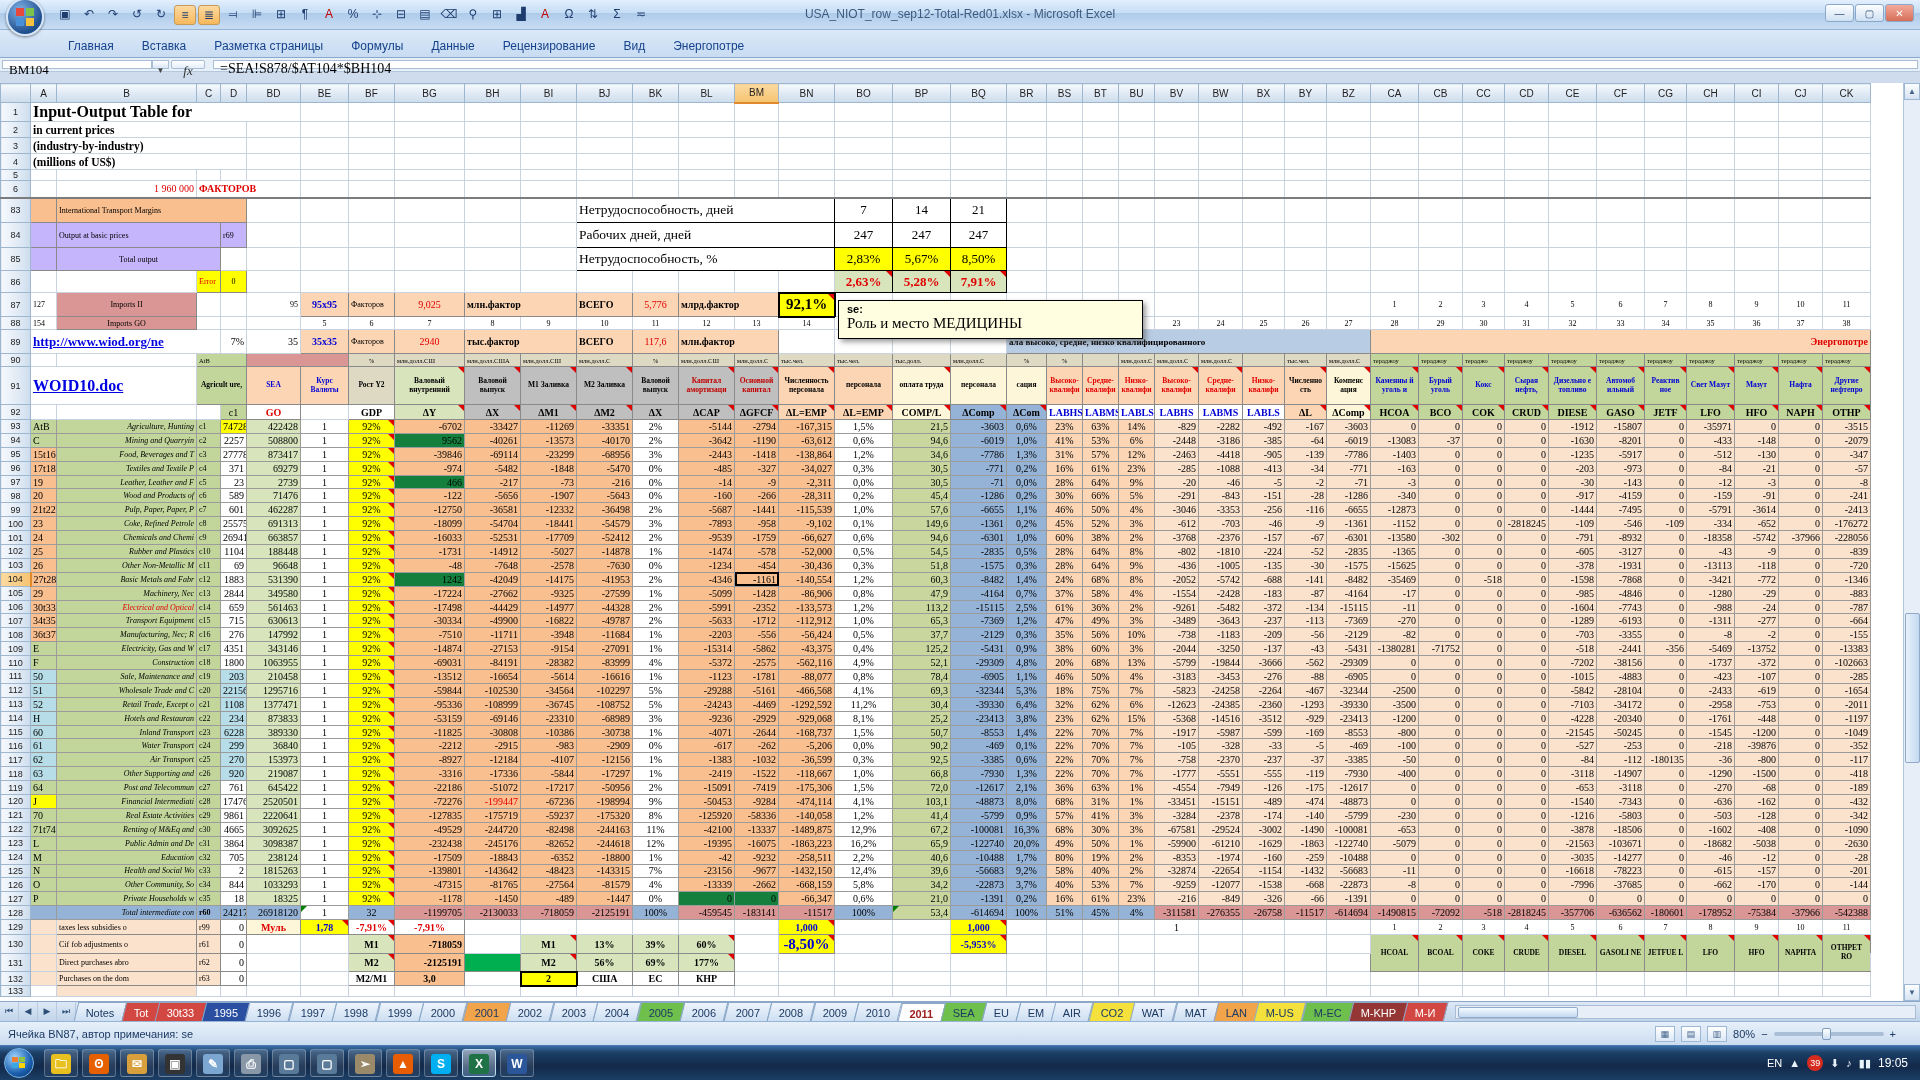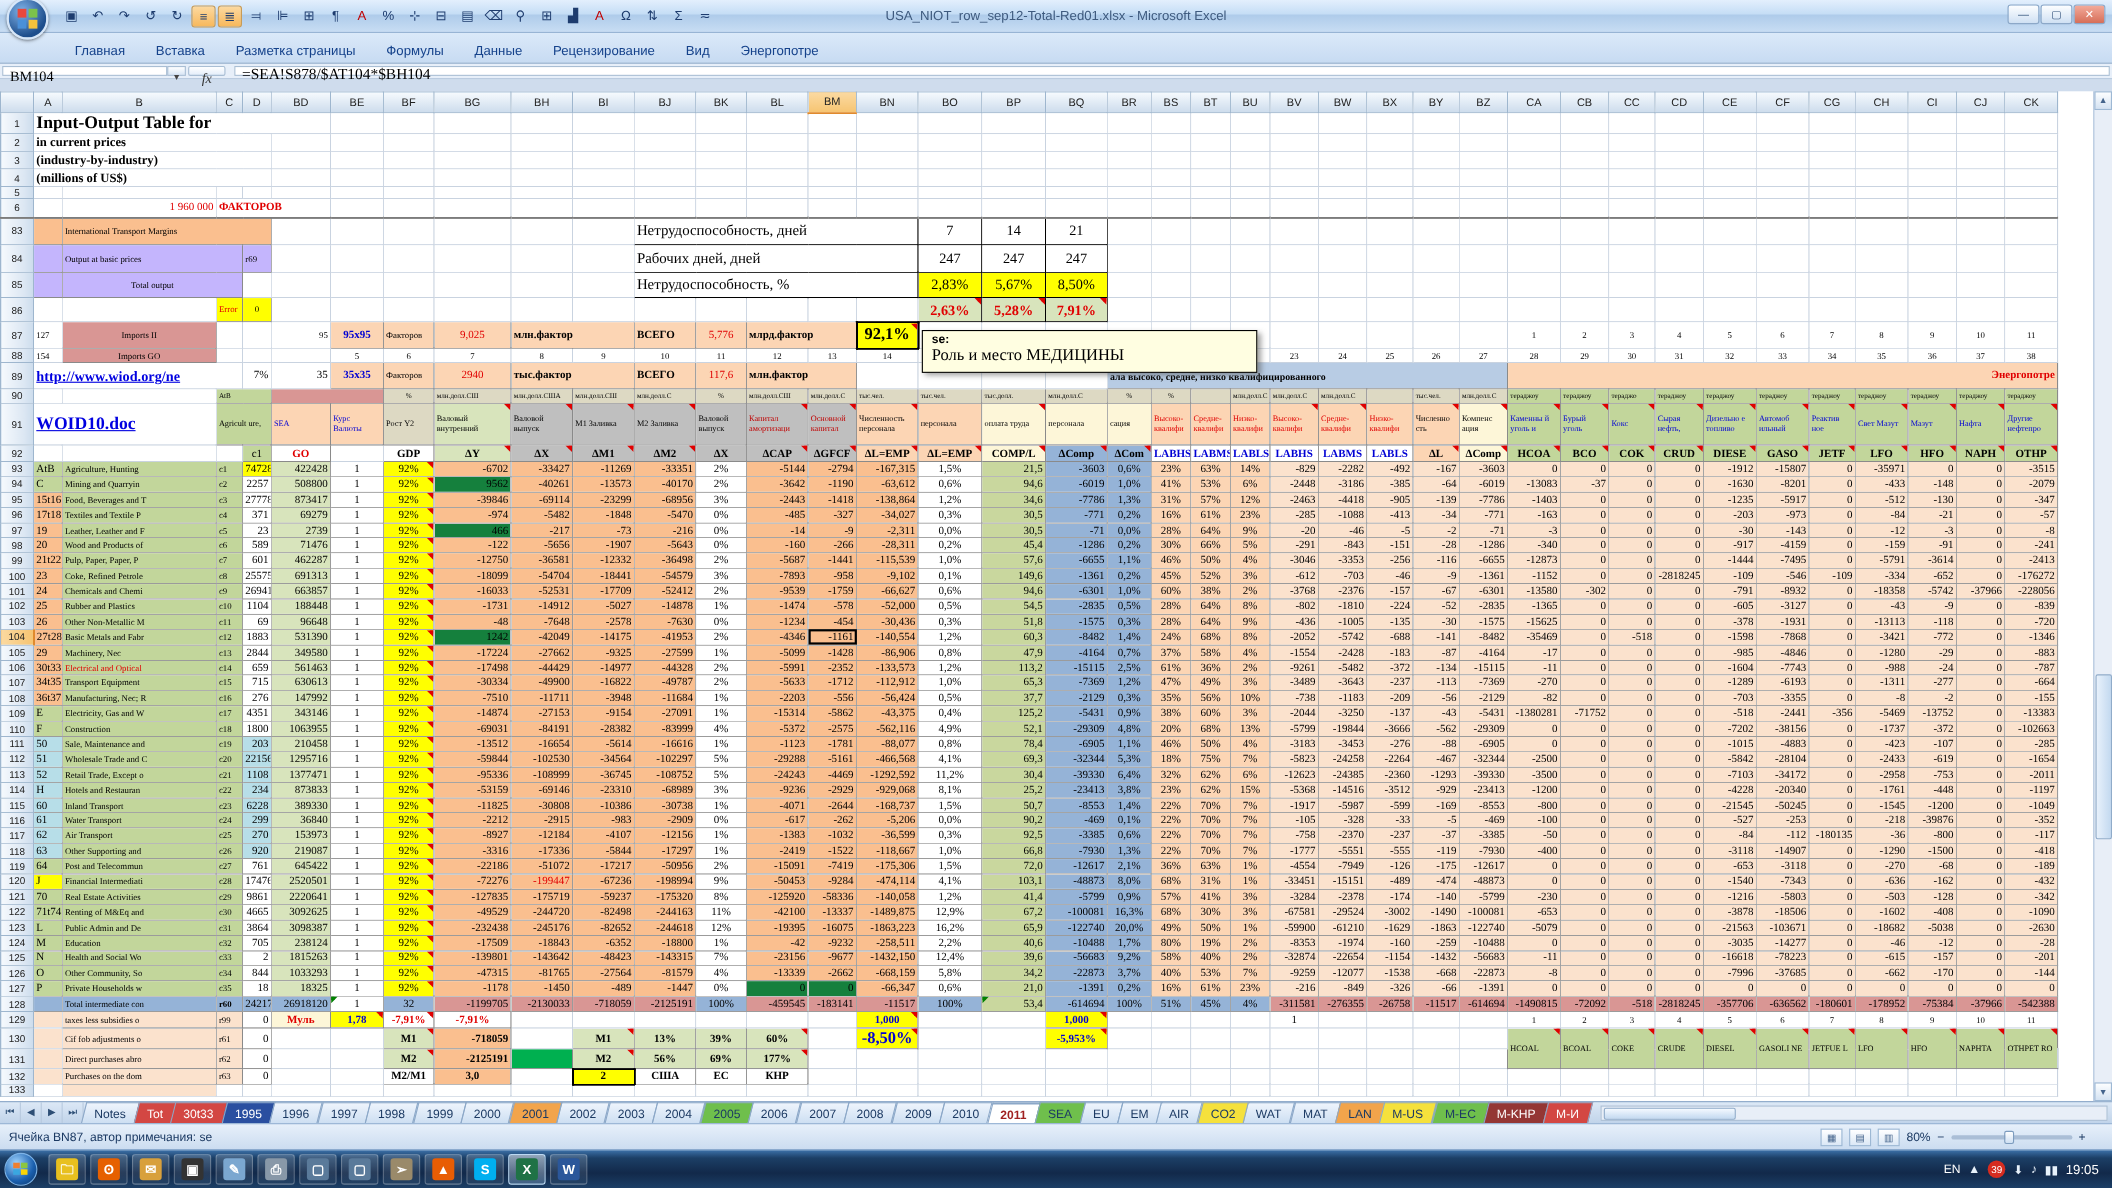--- a/index.html
+++ b/index.html
@@ -31,21 +31,21 @@
   table{border-collapse:collapse;table-layout:fixed;width:1870px;}
   th,td{overflow:hidden;white-space:nowrap;position:relative;}
   thead th{height:19px;background:linear-gradient(#f5f9fd,#dce7f3 60%,#ccdcec);border:1px solid #9eb6ce;font-size:10px;font-weight:normal;color:#222;text-align:center;}
   thead th.selc{background:linear-gradient(#fbd9a0,#f6c471);border-bottom:2px solid #e08a2d;}
   tbody th{background:linear-gradient(90deg,#f5f9fd,#dce7f3 70%,#ccdcec);border:1px solid #9eb6ce;font-size:9px;font-weight:normal;color:#222;text-align:center;}
   tbody th.selr{background:linear-gradient(90deg,#fbd9a0,#f6c471);border-right:2px solid #e08a2d;}
   td{border:1px solid #cfd8e4;font-family:"Liberation Serif",serif;font-size:10px;padding:0 2px;color:#000;background:#fff;}
   tr.dr td{border-color:#9b9b9b;}
   tr.sp td{border-color:#c9d3e0;}
   tr.sp td.bdr{border-color:#8a8a8a;}
-  .r{text-align:right;}.ctr{text-align:center;}.tL{text-align:left;}
+  .r{text-align:right;}.ctr{text-align:center;}.tL{text-align:right;font-style:italic;}
   .b{font-weight:bold;}
   .s7{font-size:6.5px;}.s8{font-size:8px;}.s9{font-size:9px;}
   .t-red{color:#e00000;}.t-blue{color:#0000d4;}.t-dkr{color:#c00000;}
   .bg-or{background:#fabf8f;}.bg-orL{background:#15803d;}
   .bg-pe{background:#fcd5b4;}.bg-peL{background:#fbe2cd;}
   .bg-gr{background:#c9d79e;}.bg-bl{background:#95b3d7;}
   .bg-ro{background:#d99694;}.bg-ye{background:#ffff00;}
   .bg-gnL{background:#d8e4bc;}.bg-gnB{background:#c2d69b;}
   .bg-blL{background:#b7dee8;}.bg-gy{background:#bfbfbf;}
   .bg-tan{background:#ddd9c3;}.bg-grn{background:#00b050;}
@@ -54,21 +54,21 @@
   .rc:after{content:"";position:absolute;top:0;right:0;border:3px solid transparent;border-top-color:#e00000;border-right-color:#e00000;}
   .gc:before{content:"";position:absolute;top:0;left:0;border:3px solid transparent;border-top-color:#008000;border-left-color:#008000;}
   .selcell{outline:2px solid #000;outline-offset:-2px;}
   .selbox{border:2px solid #000 !important;}
   .ttl{font-size:16px;font-weight:bold;}
   .ttl2{font-size:11.5px;font-weight:bold;}
   .link{color:#0000e0;text-decoration:underline;font-weight:bold;font-size:13px;}
   .big2{font-size:16px;}
   .dis{font-size:13.5px;border:1px solid #000 !important;background:#fff;}
   .disv{font-size:13px;text-align:center;border:1px solid #000 !important;}
-  .hd{font-size:7.5px;font-weight:normal;white-space:normal;line-height:1.15;text-align:left;vertical-align:middle;}
+  .hd{font-size:7.5px;font-weight:bold;white-space:normal;line-height:1.15;text-align:center;vertical-align:middle;}
   .frzb td,.frzb th{border-bottom:2px solid #7c7c7c !important;}
   
   #tooltip{position:absolute;left:838px;top:300px;width:305px;background:#fffee1;border:1px solid #000;box-shadow:3px 3px 5px rgba(80,80,80,.55);padding:2px 8px 6px 8px;z-index:60;font-family:"Liberation Serif",serif;}
   #tooltip .au{font-size:11px;font-weight:bold;font-family:"Liberation Sans",sans-serif;}
   #tooltip .l1{font-size:15px;}
   #tooltip .l2{font-size:15px;font-weight:bold;}
   
   #vscroll{position:absolute;right:0;top:83px;width:17px;height:918px;background:#e8eef7;border-left:1px solid #b0c4dc;z-index:40;}
   .sbtn{height:17px;background:linear-gradient(#fdfeff,#d4e2f2);border:1px solid #9db8d4;font-size:8px;text-align:center;line-height:15px;color:#44648c;}
   #vthumb{position:absolute;left:1px;top:530px;width:15px;height:150px;background:linear-gradient(90deg,#e8f1fb,#c3d9f0);border:1px solid #8fabc9;border-radius:2px;}

